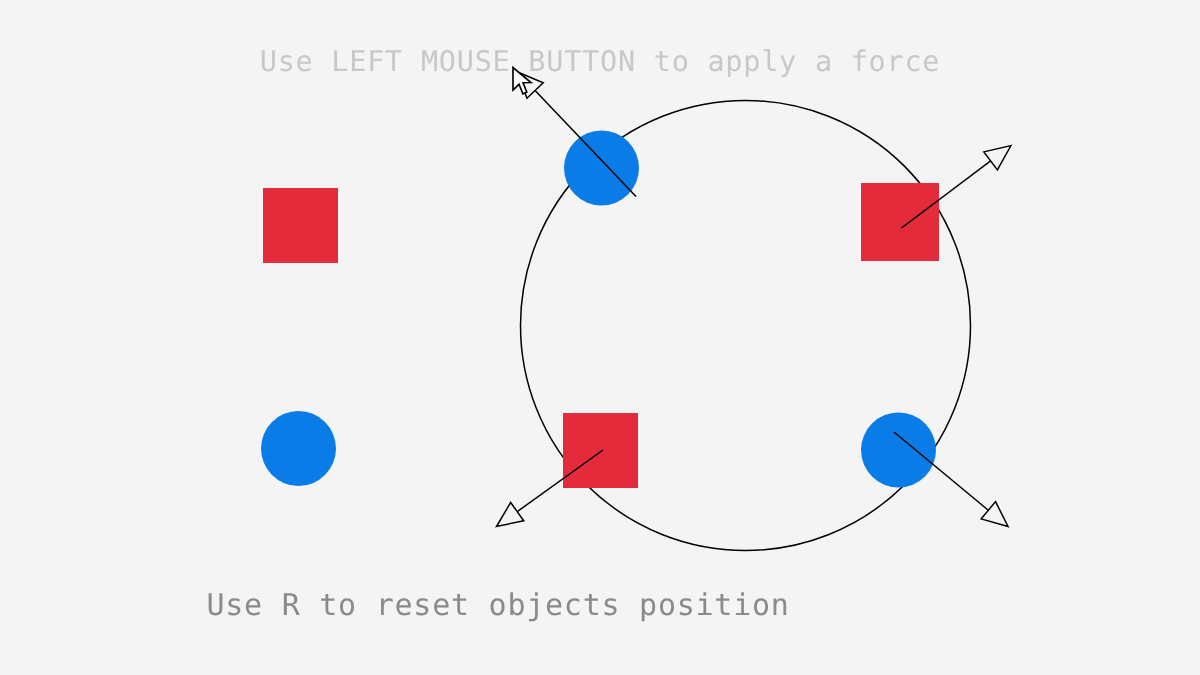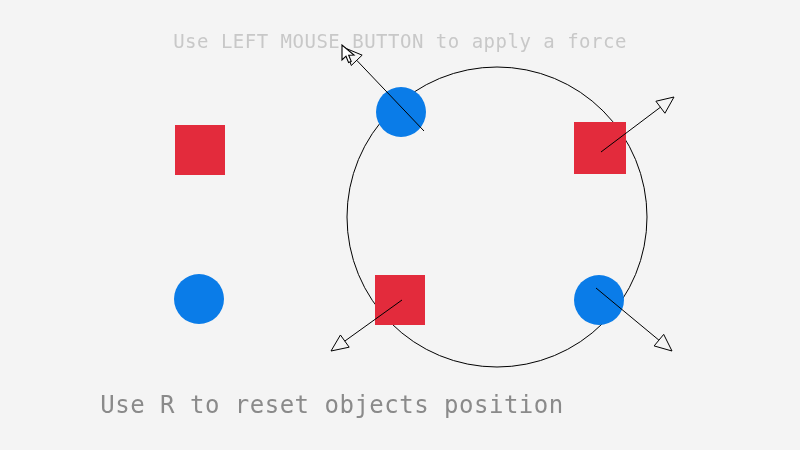--- a/index.html
+++ b/index.html
@@ -37,21 +37,21 @@
     width: 800px;
     text-align: center;
     font-size: 19px;
     color: #c8c8c8;
   }
   #hint-bottom {
     left: 0;
     top: 391px;
     width: 664px;
     text-align: center;
-    font-size: 24px;
+    font-size: 20px;
     color: #8a8a8a;
   }
   #cursor {
     position: absolute;
     left: 341px;
     top: 44px;
     width: 16px;
     height: 22px;
     pointer-events: none;
   }

